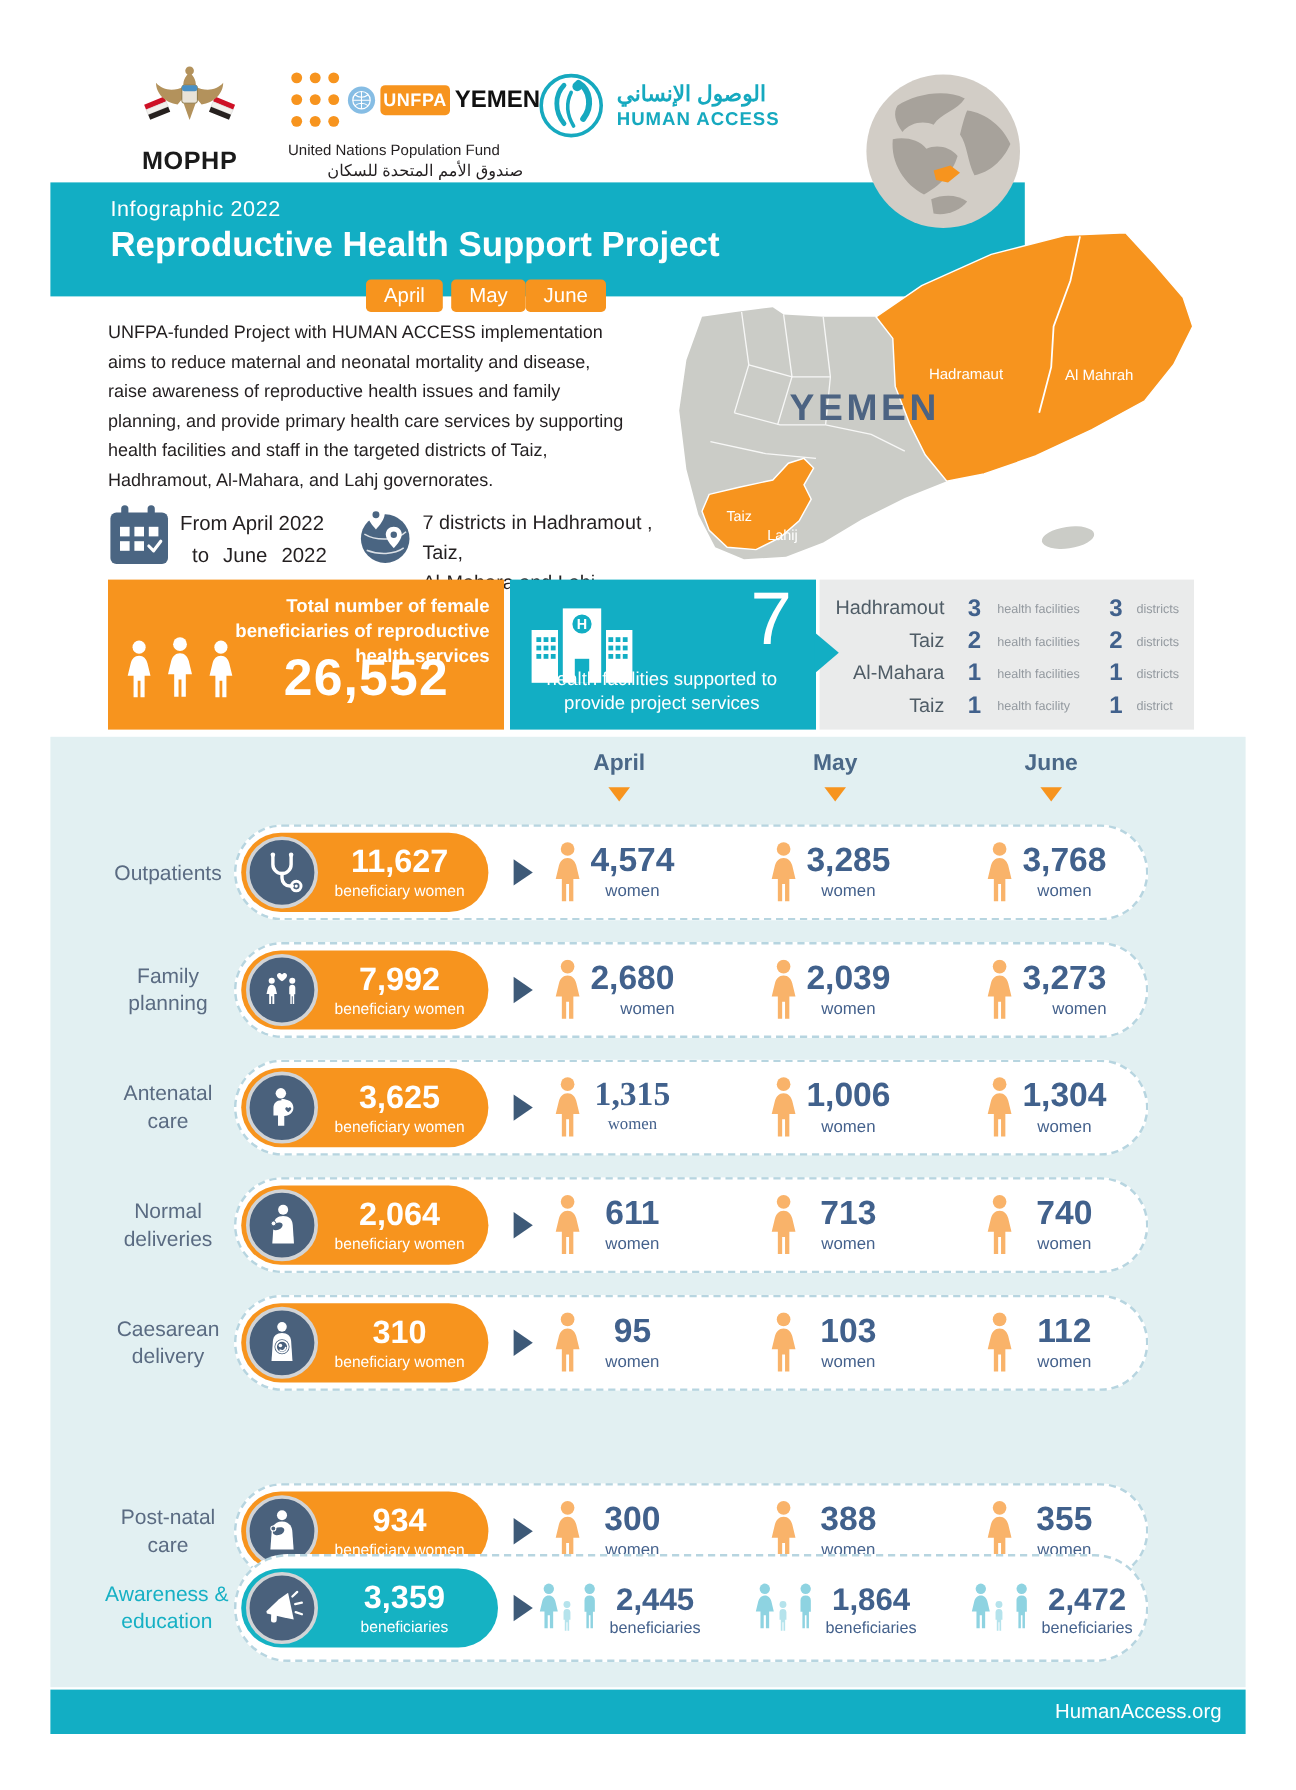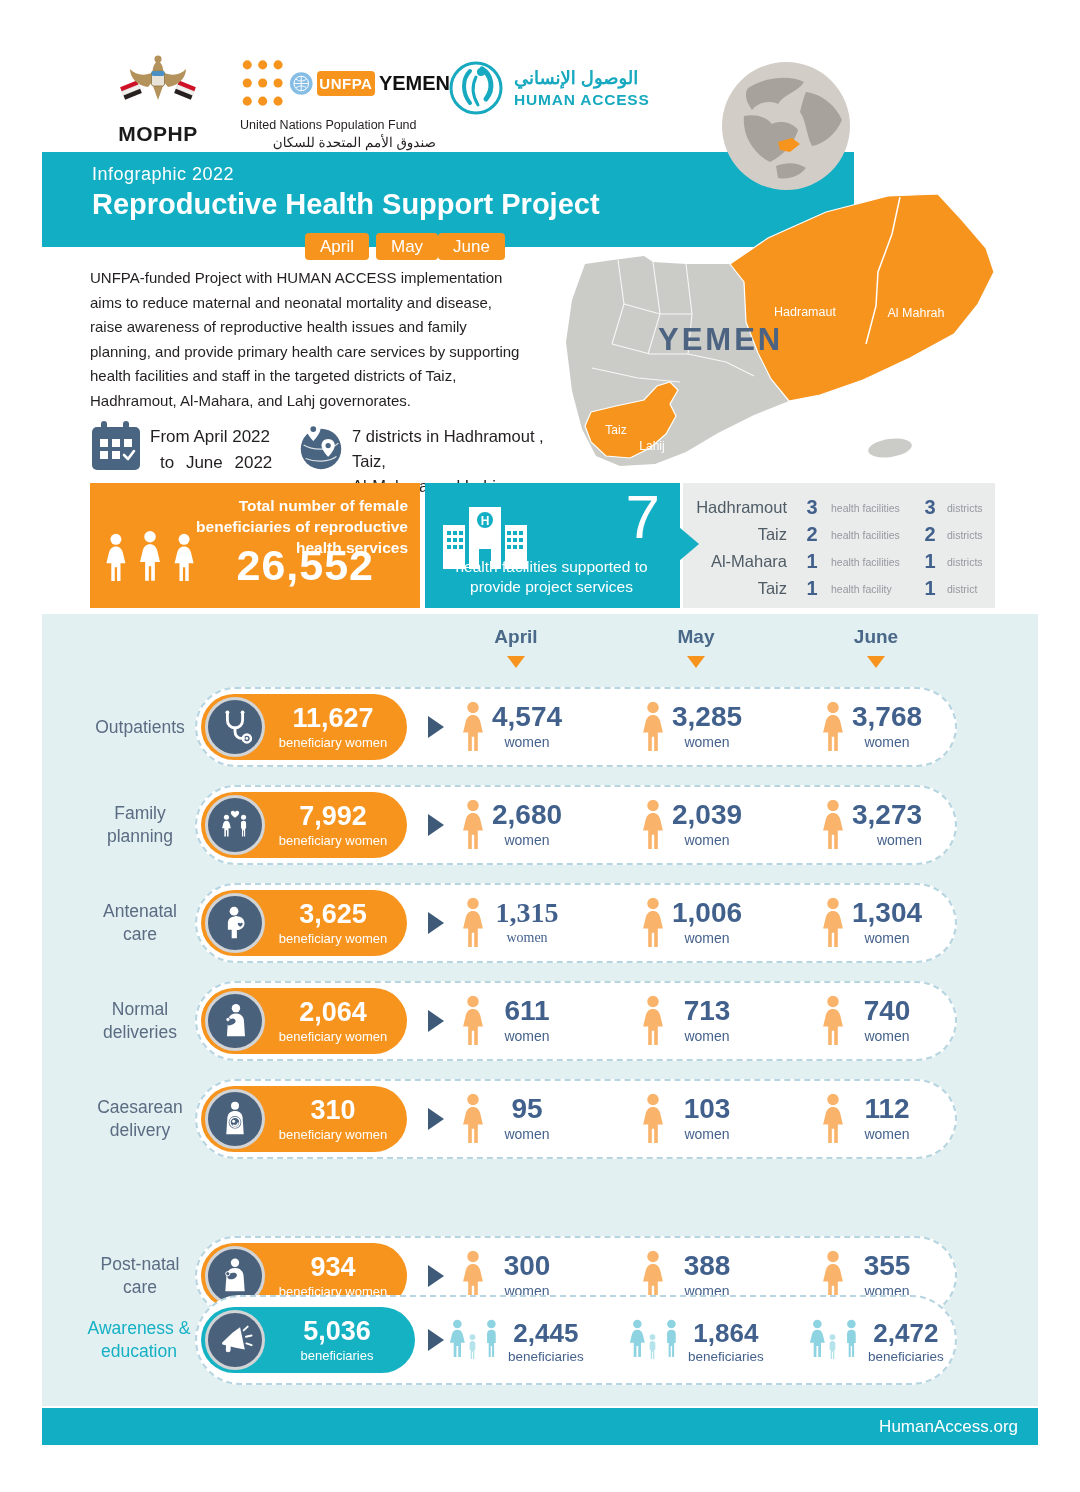--- a/index.html
+++ b/index.html
@@ -386,21 +386,21 @@
       </div>
       <div class="catnums">
         <div class="cat-total">7,992</div>
         <div class="cat-unit">beneficiary women</div>
       </div>
     </div>
     <div class="rowarrow"></div>
     <svg class="cell-icon" style="left:458px;" viewBox="0 0 20 34" fill="#f9b36a">
         <use href="#sym-woman"></use>
       </svg>
-    <div class="cell-txt" style="left:492px;">
+    <div class="cell-txt" style="left:492px;text-align:right;">
       <div class="cell-num">2,680</div>
       <div class="cell-unit">women</div>
     </div>
     <svg class="cell-icon" style="left:638px;" viewBox="0 0 20 34" fill="#f9b36a">
         <use href="#sym-woman"></use>
       </svg>
     <div class="cell-txt" style="left:672px;">
       <div class="cell-num">2,039</div>
       <div class="cell-unit">women</div>
     </div>
@@ -585,21 +585,21 @@
       <div class="iconcirc">
         <svg width="38" height="38" viewBox="0 0 40 40">
           <g transform="rotate(-12 20 20)">
             <path d="M6 20 l13 -8 9 -4 v24 l-9 -4 -13 -6 z" fill="#fff"></path>
             <rect x="9" y="22" width="5" height="9" rx="2" fill="#fff" transform="rotate(14 11 26)"></rect>
             <path d="M31 12 l5 -3 M32 19 h6 M31 26 l5 3" stroke="#fff" stroke-width="2" stroke-linecap="round"></path>
           </g>
         </svg>
       </div>
       <div class="catnums">
-        <div class="cat-total">5,036</div>
+        <div class="cat-total">3,359</div>
         <div class="cat-unit">beneficiaries</div>
       </div>
     </div>
     <div class="rowarrow" style="top:34px;"></div>
     <svg class="fam-icon" style="left:446px;" viewBox="0 0 46 36" fill="#8ed3e1">
       <use href="#sym-woman" x="0" y="1" width="18" height="32"></use>
       <use href="#sym-man" x="15" y="13" width="12" height="21" fill="#b5e3ec"></use>
       <use href="#sym-man" x="27" y="1" width="18" height="32"></use>
     </svg>
     <div class="cell-txt" style="left:508px;top:24px;">

